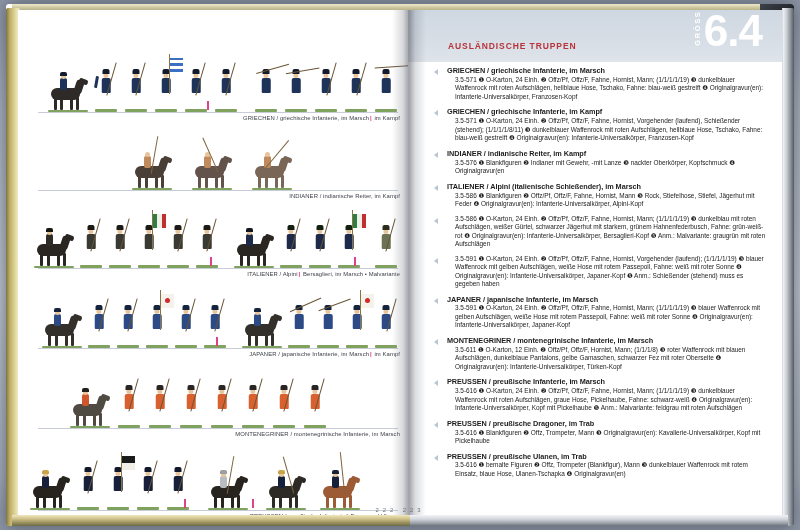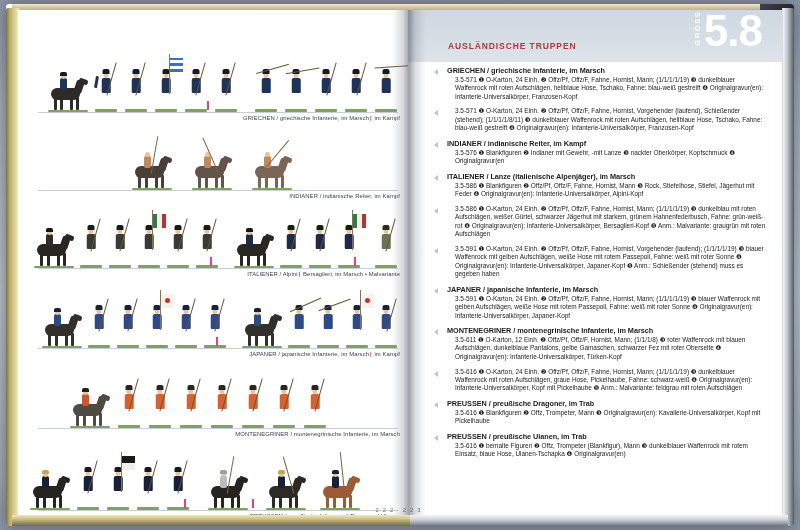--- a/index.html
+++ b/index.html
@@ -766,46 +766,47 @@
 
       </div>
     </div>
 
     <div class="page-right">
 
       <div class="rp-header">
         <div class="chapter-title">AUSLÄNDISCHE TRUPPEN</div>
         <div class="groesse-wrap">
           <div class="groesse-label">GRÖSSE</div>
-          <div class="groesse-num">5.8</div>
+          <div class="groesse-num">6.4</div>
         </div>
       </div>
 
       <div class="entries">
 
         <div class="entry">
           <span class="bullet"></span>
           <h3>GRIECHEN / griechische Infanterie, im Marsch</h3>
           <div class="body">3.5-571 ❶ O-Karton, 24 Einh. ❷ Offz/Pf, Offz/F, Fahne, Hornist, Mann; (1/1/1/1/19) ❸ dunkelblauer Waffenrock mit roten Aufschlägen, hellblaue Hose, Tschako, Fahne: blau-weiß gestreift ❹ Originalgravur(en): Infanterie-Universalkörper, Franzosen-Kopf</div>
         </div>
 
         <div class="entry">
           <span class="bullet"></span>
+          <h3>GRIECHEN / griechische Infanterie, im Kampf</h3>
           <div class="body">3.5-571 ❶ O-Karton, 24 Einh. ❷ Offz/Pf, Offz/F, Fahne, Hornist, Vorgehender (laufend), Schießender (stehend); (1/1/1/1/8/11) ❸ dunkelblauer Waffenrock mit roten Aufschlägen, hellblaue Hose, Tschako, Fahne: blau-weiß gestreift ❹ Originalgravur(en): Infanterie-Universalkörper, Franzosen-Kopf</div>
         </div>
 
         <div class="entry">
           <span class="bullet"></span>
           <h3>INDIANER / indianische Reiter, im Kampf</h3>
           <div class="body">3.5-576 ❶ Blankfiguren ❷ Indianer mit Gewehr, -mit Lanze ❸ nackter Oberkörper, Kopfschmuck ❹ Originalgravur(en</div>
         </div>
 
         <div class="entry">
           <span class="bullet"></span>
-          <h3>ITALIENER / Lanze (italienische Alpenjäger), im Marsch</h3>
+          <h3>ITALIENER / Alpini (italienische Schießender), im Marsch</h3>
           <div class="body">3.5-586 ❶ Blankfiguren ❷ Offz/Pf, Offz/F, Fahne, Hornist, Mann ❸ Rock, Stiefelhose, Stiefel, Jägerhut mit Feder ❹ Originalgravur(en): Infanterie-Universalkörper, Alpini-Kopf</div>
         </div>
 
         <div class="entry">
           <span class="bullet"></span>
           <div class="body">3.5-586 ❶ O-Karton, 24 Einh. ❷ Offz/Pf, Offz/F, Fahne, Hornist, Mann; (1/1/1/1/19) ❸ dunkelblau mit roten Aufschlägen, weißer Gürtel, schwarzer Jägerhut mit starkem, grünem Hahnenfederbusch, Fahne: grün-weiß-rot ❹ Originalgravur(en): Infanterie-Universalkörper, Bersaglieri-Kopf ❺ Anm.: Malvariante: graugrün mit roten Aufschlägen</div>
         </div>
 
 
         <div class="entry">
@@ -820,20 +821,21 @@
         </div>
 
         <div class="entry">
           <span class="bullet"></span>
           <h3>MONTENEGRINER / montenegrinische Infanterie, im Marsch</h3>
           <div class="body">3.5-611 ❶ O-Karton, 12 Einh. ❷ Offz/Pf, Offz/F, Hornist, Mann; (1/1/1/8) ❸ roter Waffenrock mit blauen Aufschlägen, dunkelblaue Pantalons, gelbe Gamaschen, schwarzer Fez mit roter Oberseite ❹ Originalgravur(en): Infanterie-Universalkörper, Türken-Kopf</div>
         </div>
 
         <div class="entry">
           <span class="bullet"></span>
+          <h3>PREUSSEN / preußische Infanterie, im Marsch</h3>
           <div class="body">3.5-616 ❶ O-Karton, 24 Einh. ❷ Offz/Pf, Offz/F, Fahne, Hornist, Mann; (1/1/1/1/19) ❸ dunkelblauer Waffenrock mit roten Aufschlägen, graue Hose, Pickelhaube, Fahne: schwarz-weiß ❹ Originalgravur(en): Infanterie-Universalkörper, Kopf mit Pickelhaube ❺ Anm.: Malvariante: feldgrau mit roten Aufschlägen</div>
         </div>
 
         <div class="entry">
           <span class="bullet"></span>
           <h3>PREUSSEN / preußische Dragoner, im Trab</h3>
           <div class="body">3.5-616 ❶ Blankfiguren ❷ Offz, Trompeter, Mann ❸ Originalgravur(en): Kavallerie-Universalkörper, Kopf mit Pickelhaube</div>
         </div>
 
         <div class="entry">

